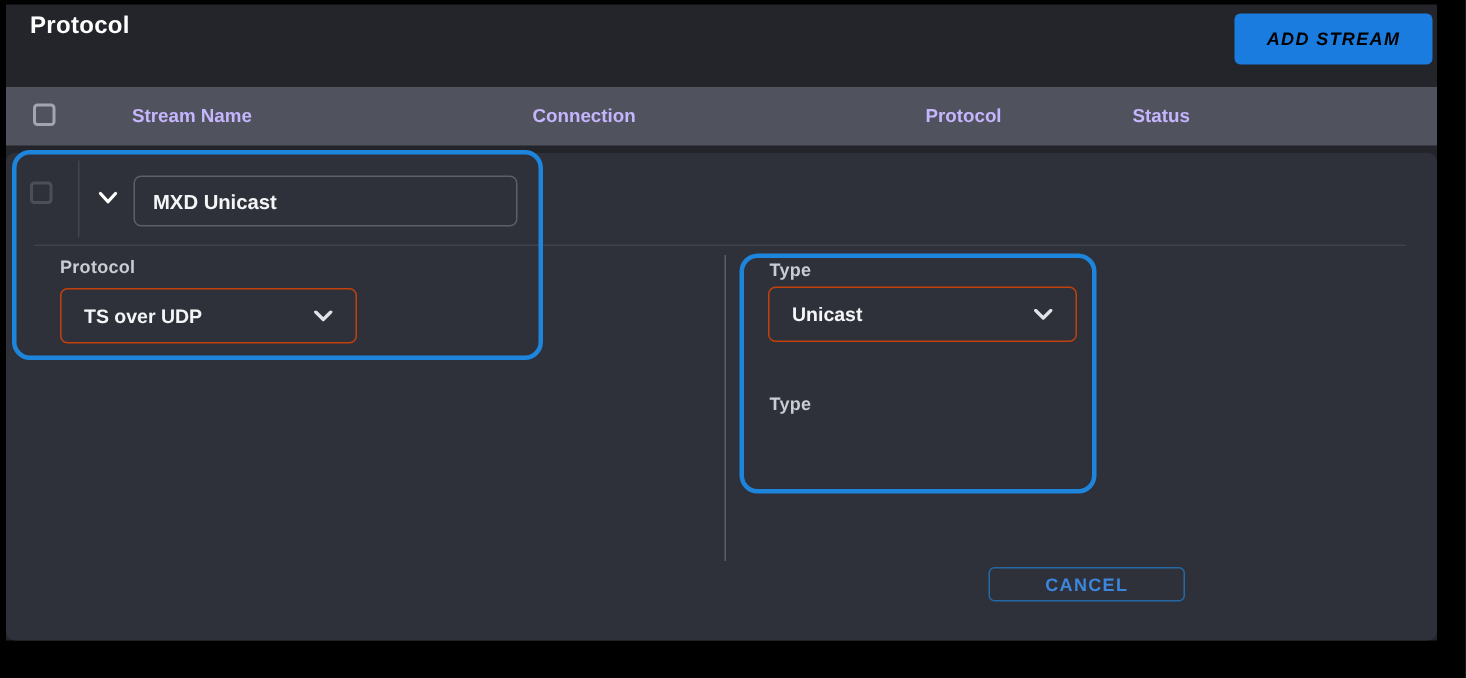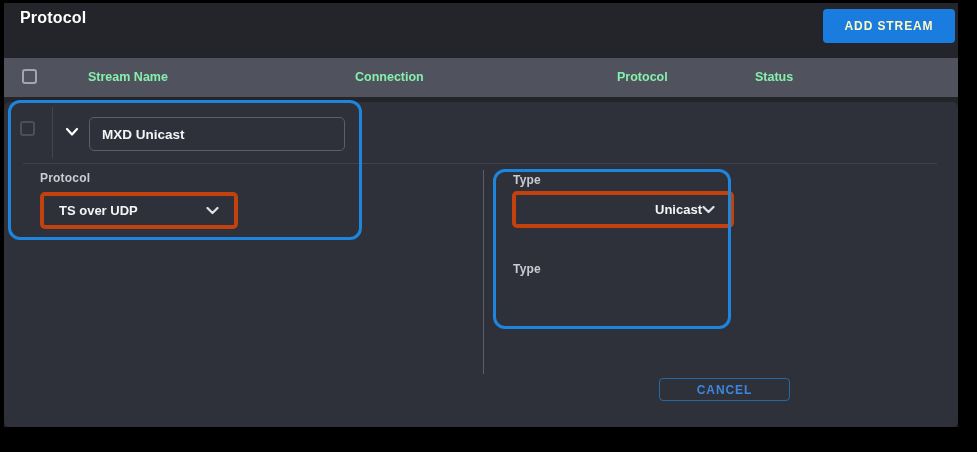--- a/index.html
+++ b/index.html
@@ -16,28 +16,28 @@
   }
   .page-title{
     position:absolute;left:16px;top:6px;
     font-size:16px;font-weight:bold;color:#ffffff;letter-spacing:.2px;
   }
   .btn{
     position:absolute;display:flex;align-items:center;justify-content:center;
     font-size:12px;font-weight:bold;letter-spacing:.9px;
     border-radius:4px;cursor:pointer;box-sizing:border-box;
   }
-  .btn-primary{background:#1b7ce0;color:#fef9c3;border:none;}
+  .btn-primary{background:#1b7ce0;color:#000000;border:none;font-style:italic;}
   .add-stream-btn{left:819px;top:6px;width:132px;height:34px;}
   .table-header{
     position:absolute;left:0;top:55px;width:954px;height:39px;
     background:#50535e;
   }
   .col-label{
-    position:absolute;top:12px;font-size:12.5px;font-weight:bold;color:#86efac;
+    position:absolute;top:12px;font-size:12.5px;font-weight:bold;color:#c4b5fd;
   }
   .col-0{left:84px;} .col-1{left:351px;} .col-2{left:613px;} .col-3{left:751px;}
   .checkbox{
     position:absolute;width:15px;height:15px;border-radius:3px;
     box-sizing:border-box;background:transparent;cursor:pointer;
   }
   .hdr-checkbox{left:18px;top:11px;border:2px solid #a2a6ae;}
   .row-checkbox{left:16px;top:118px;border:2px solid #4b4f58;}
   .row-panel{
     position:absolute;left:0;top:99px;width:954px;height:325px;
@@ -60,27 +60,27 @@
   .port-input{left:508px;top:280px;width:206px;height:37px;padding:0 14px;}
   .row-divider{position:absolute;left:19px;top:160px;width:914px;height:1px;background:#3f424b;}
   .mid-divider{position:absolute;left:479px;top:167px;width:1px;height:204px;background:#5b5e66;}
   .field-label{
     position:absolute;font-size:12px;font-weight:bold;color:#c9ccd2;letter-spacing:.2px;
   }
   .protocol-label{left:36px;top:168px;}
   .type-label{left:509px;top:170px;}
   .port-label{left:509px;top:259px;}
   .select{
-    position:absolute;border:4px solid #c2410c;border-radius:5px;box-sizing:border-box;
+    position:absolute;border:1px solid #c2410c;border-radius:5px;box-sizing:border-box;
     display:flex;align-items:center;justify-content:space-between;
     padding:0 15px;cursor:pointer;background:transparent;
     color:#f4f5f7;font-size:13px;font-weight:bold;
   }
   .protocol-select{left:36px;top:189px;width:198px;height:37px;}
-  .type-select{left:508px;top:188px;width:222px;height:37px;justify-content:flex-end;}
+  .type-select{left:508px;top:188px;width:206px;height:37px;}
   .cancel-btn{
     left:655px;top:375px;width:131px;height:23px;
     background:transparent;border:1px solid rgba(30,133,221,.65);color:#3c87dd;
   }
   .create-btn{left:804px;top:375px;width:133px;height:35px;}
   svg{display:block;}
 </style>
 </head>
 <body>
 

